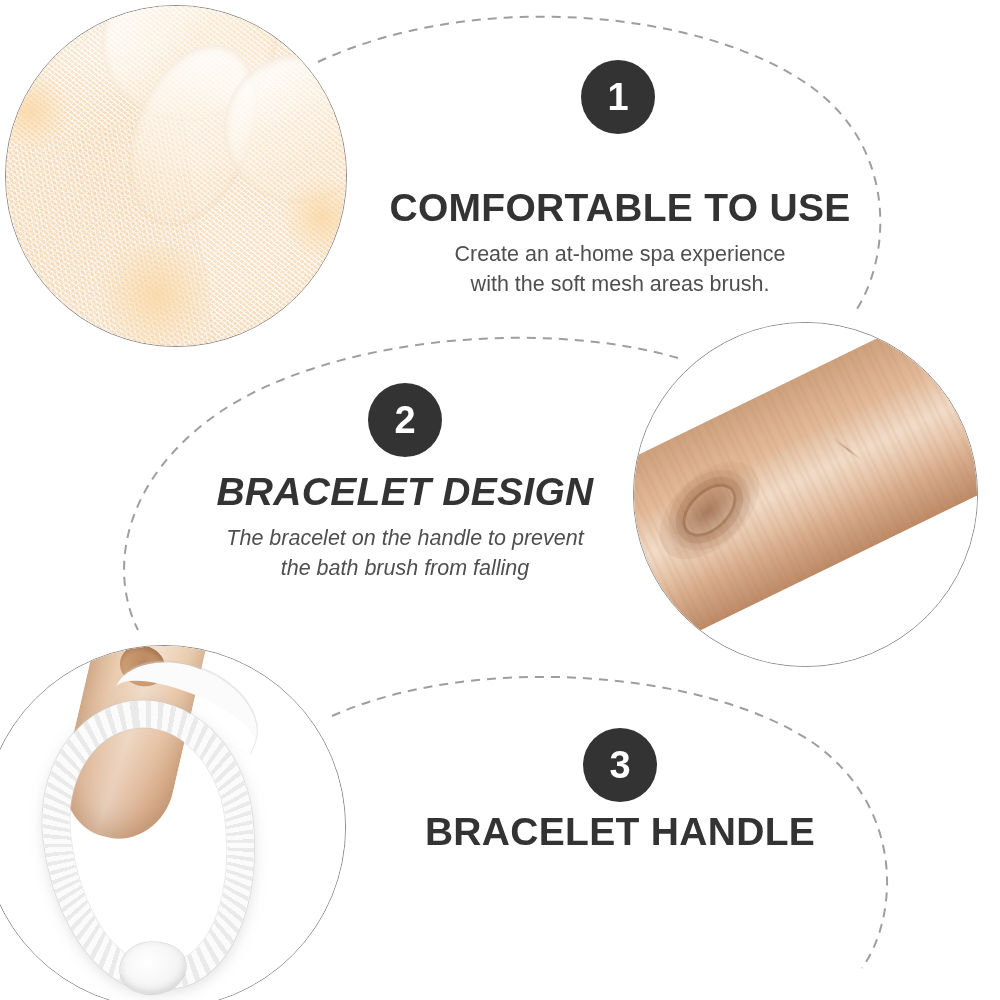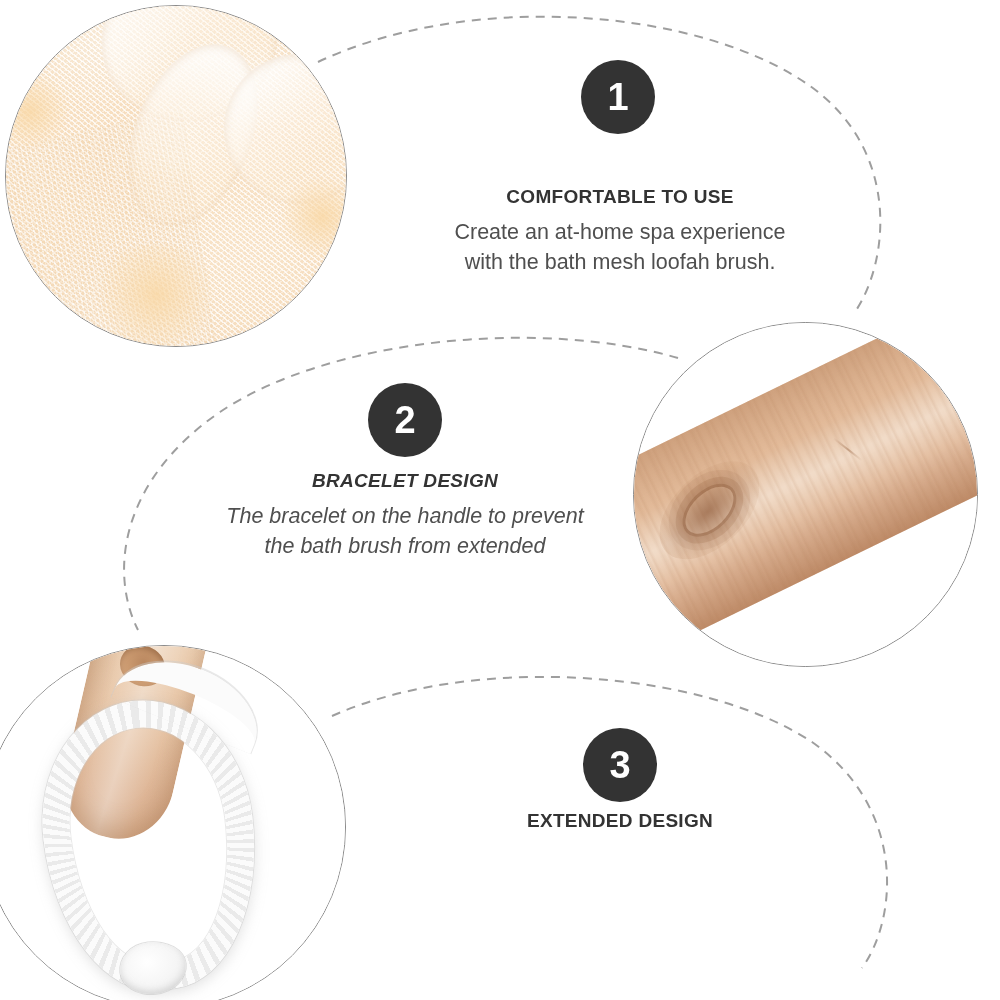--- a/index.html
+++ b/index.html
@@ -204,21 +204,21 @@
     letter-spacing:0;
   }
 
   
   .text-block {
     position:absolute;
     z-index:5;
     text-align:center;
   }
   .feature-title {
-    font-size:19px;
+    font-size:39px;
     font-weight:bold;
     color:#333333;
     letter-spacing:0.3px;
     white-space:nowrap;
     margin-bottom:10px;
   }
   .feature-desc {
     font-size:21.5px;
     color:#4f4f4f;
     line-height:1.38;
@@ -254,58 +254,58 @@
     </div>
   </div>
 
   <div class="badge" style="left:581px; top:60px;">
     <span>1</span>
   </div>
 
   <div class="text-block" style="left:370px; top:186px; width:500px;">
     <div class="feature-title">COMFORTABLE TO USE</div>
     <div class="feature-desc">Create an at-home spa experience
-with the bath mesh loofah brush.</div>
+with the soft mesh areas brush.</div>
   </div>
 
   <div class="photo-circle" style="left:633px; top:322px; width:345px; height:345px;">
     <div class="photo-inner">
       <div class="wood-bg"></div>
       <div class="wood-plank">
         <div class="wood-grain"></div>
         <div class="wood-knot"></div>
         <div class="wood-crack"></div>
       </div>
     </div>
   </div>
 
   <div class="badge" style="left:368px; top:383px;">
     <span>2</span>
   </div>
 
   <div class="text-block" style="left:155px; top:470px; width:500px;font-style:italic;">
     <div class="feature-title">BRACELET DESIGN</div>
     <div class="feature-desc">The bracelet on the handle to prevent
-the bath brush from extended</div>
+the bath brush from falling</div>
   </div>
 
   <div class="photo-circle" style="left:-18px; top:645px; width:364px; height:364px;">
     <div class="photo-inner">
       <div class="rope-bg"></div>
       <div class="handle-end">
         <div class="handle-hole"></div>
       </div>
       <div class="rope-loop"></div>
       <div class="rope-texture"></div>
       <div class="rope-tail"></div>
       <div class="rope-knot"></div>
     </div>
   </div>
 
   <div class="badge" style="left:583px; top:728px;">
     <span>3</span>
   </div>
 
   <div class="text-block" style="left:370px; top:810px; width:500px;">
-    <div class="feature-title">EXTENDED DESIGN</div>
+    <div class="feature-title">BRACELET HANDLE</div>
   </div>
 
 </div>
 
 </body></html>

